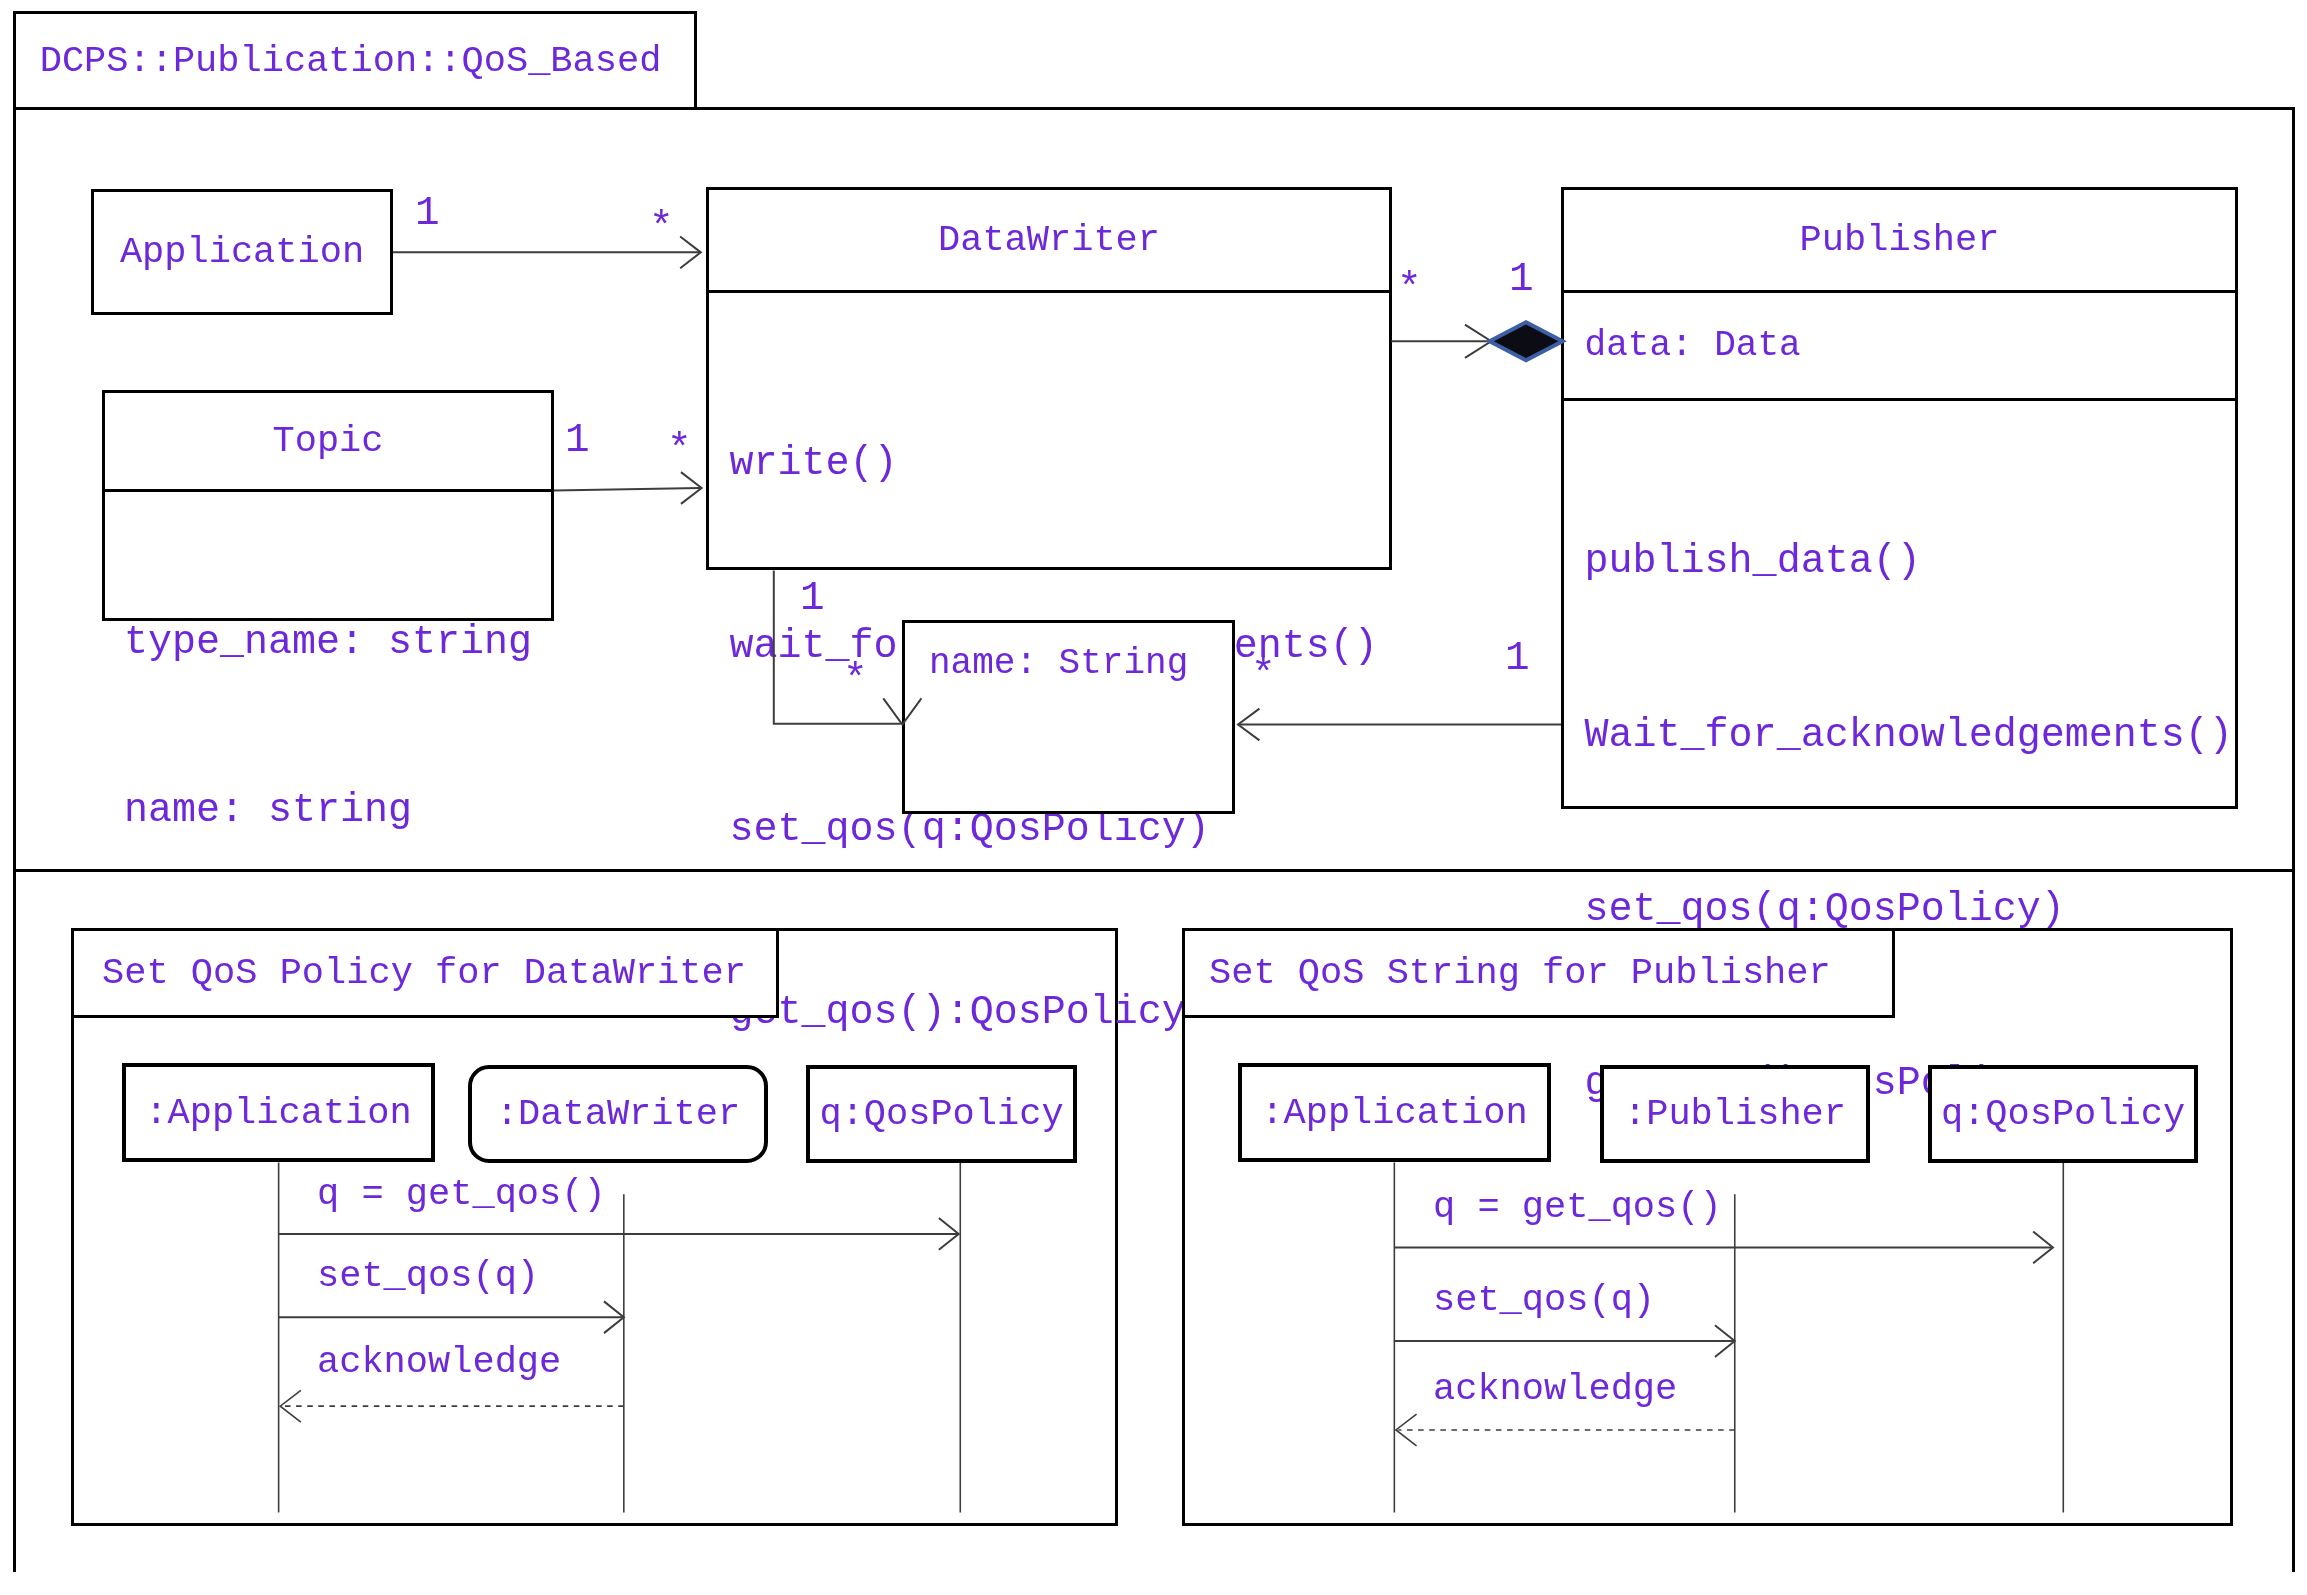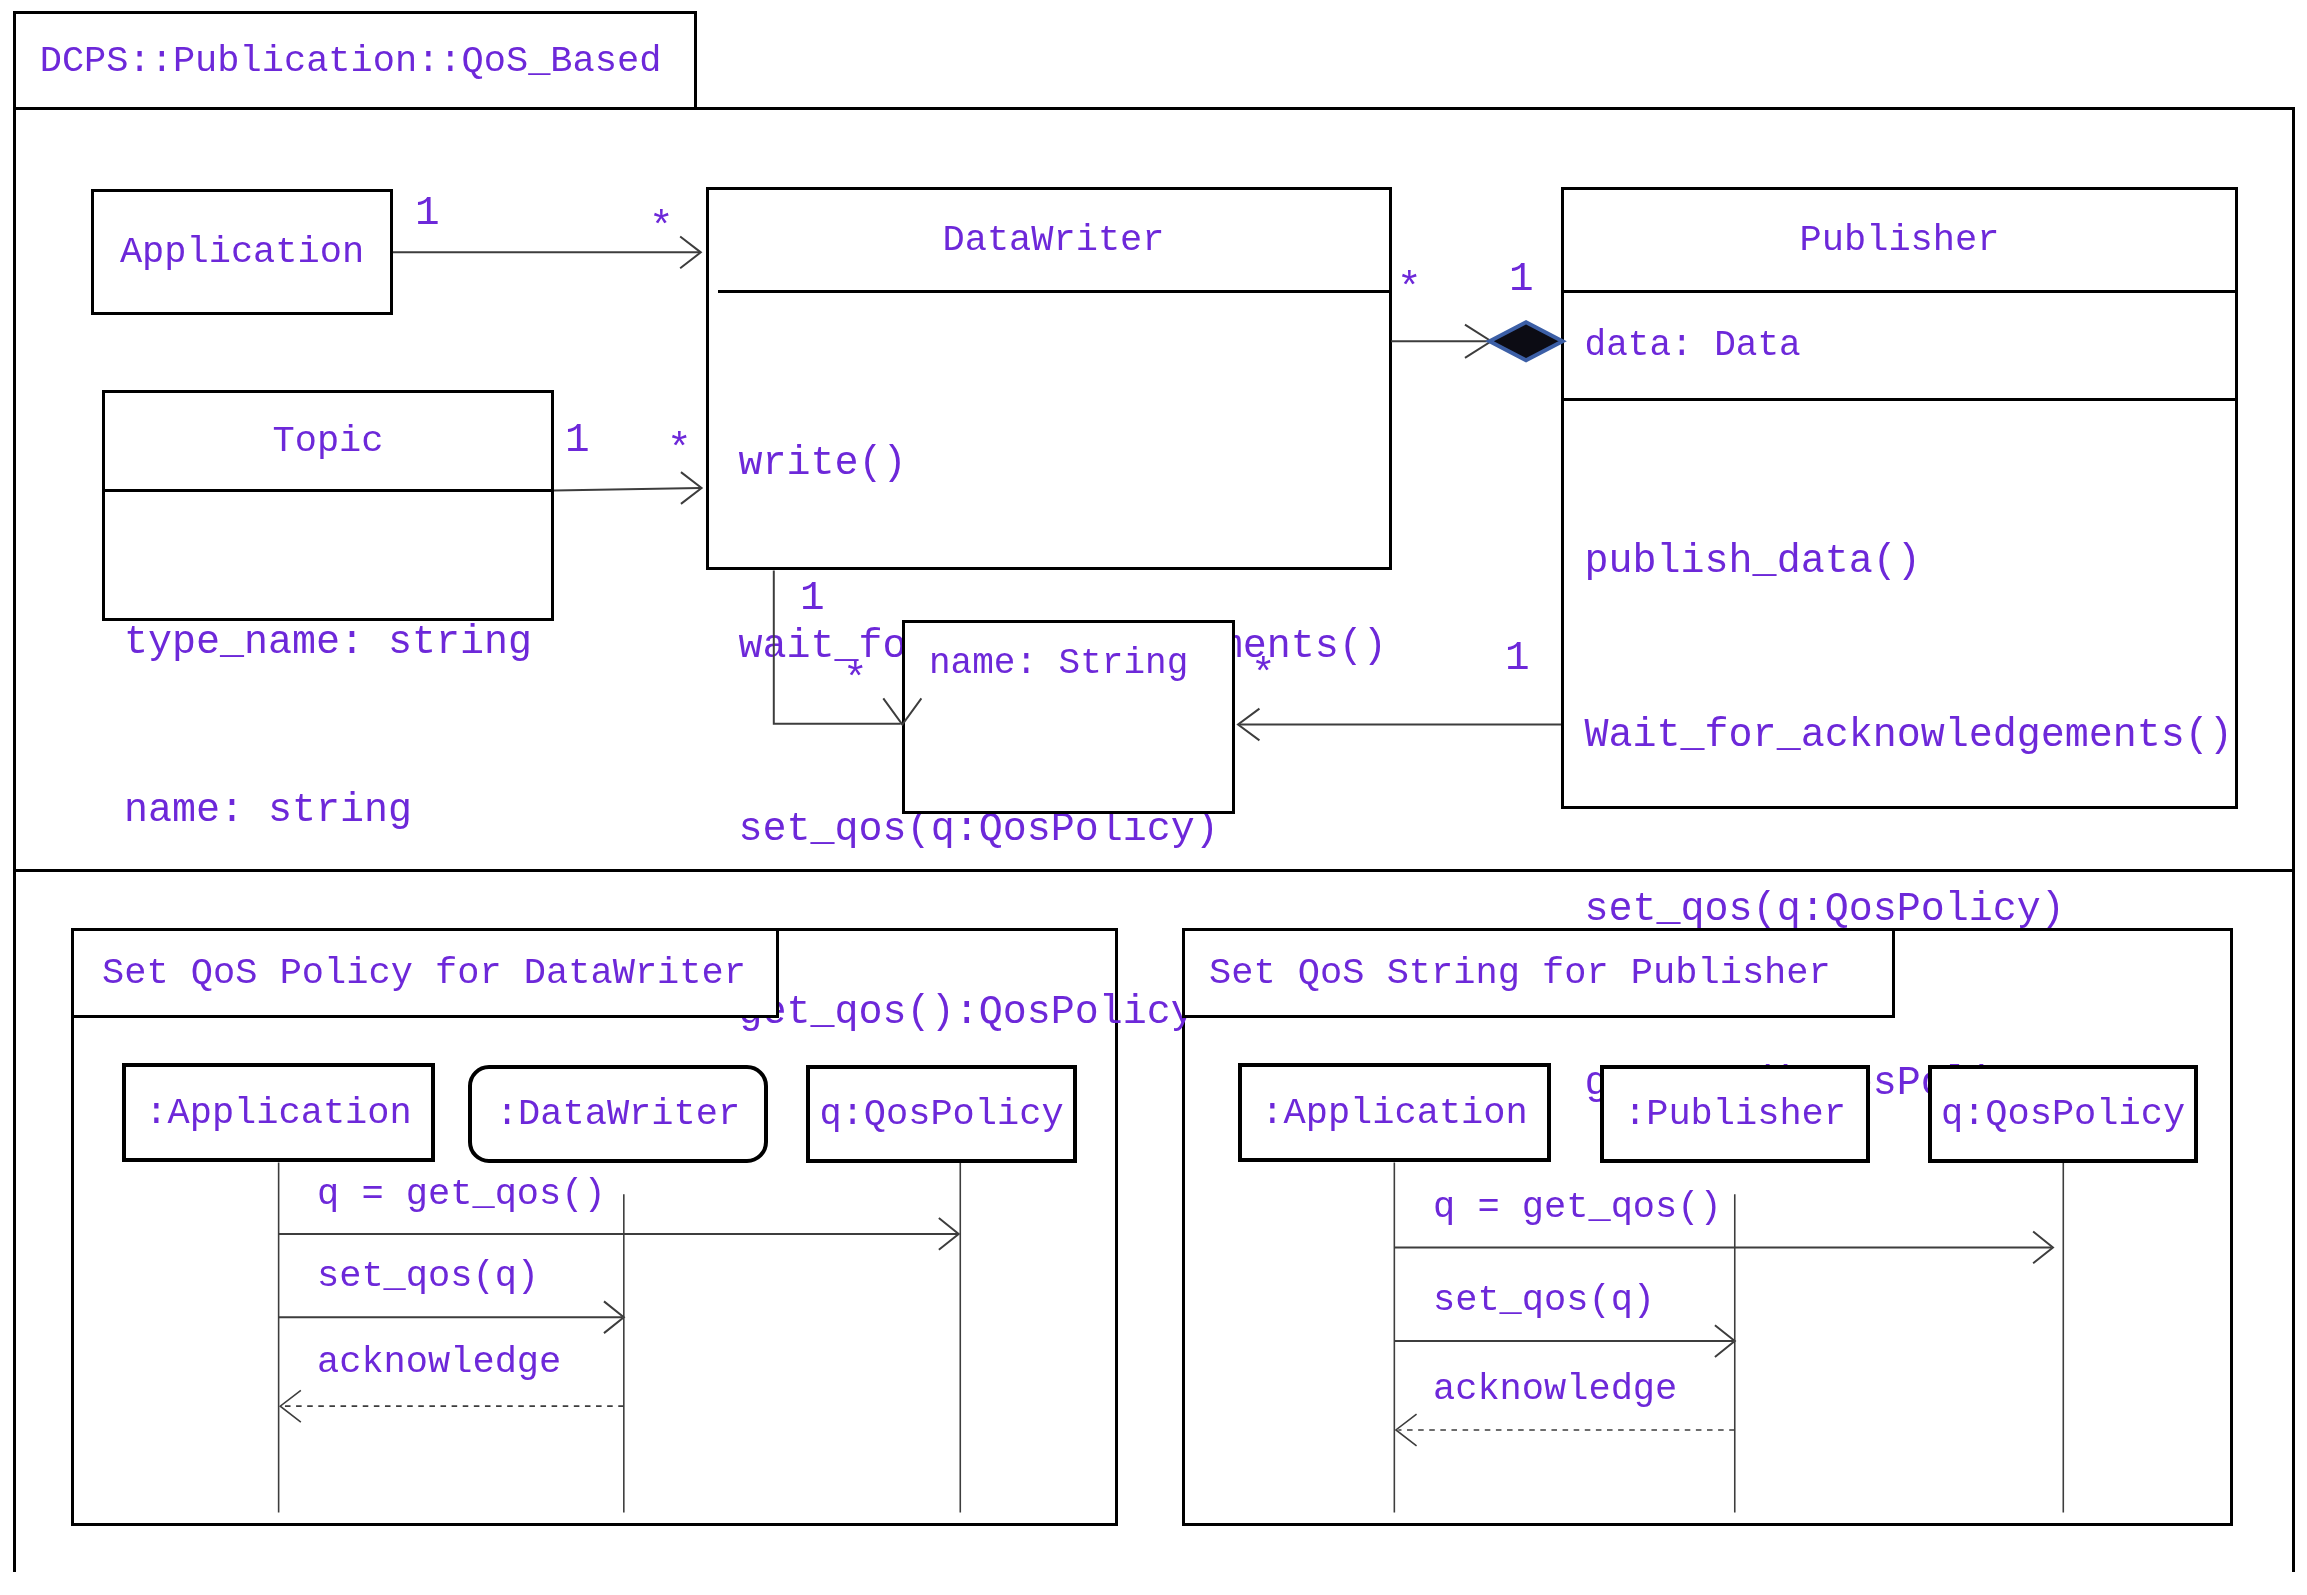--- a/index.html
+++ b/index.html
@@ -49,21 +49,21 @@
   <div class="tab" style="left:12.7px;top:11px;width:684px;height:99px;">
     <span>DCPS::Publication::QoS_Based</span>
   </div>
 
   <div class="hdivider" style="left:12.7px;top:869px;width:2282px;height:3.2px;"></div>
 
   <div class="classbox" style="left:91px;top:189px;width:302px;height:126px;">
     <div class="cname noline" style="height:120px;">Application</div>
   </div>
 
-  <div class="classbox" style="left:706px;top:187px;width:686px;height:383px;padding-left:9px;">
+  <div class="classbox" style="left:706px;top:187px;width:686px;height:383px;">
     <div class="cname" style="height:103px;">DataWriter</div>
     <div class="members" style="padding:17.5px 0 0 20.6px;">
       <div>write()</div>
       <div>wait_for_acknowledgements()</div>
       <div>set_qos(q:QosPolicy)</div>
       <div>get_qos():QosPolicy</div>
     </div>
   </div>
 
   <div class="classbox" style="left:1561px;top:187px;width:677px;height:622px;">

